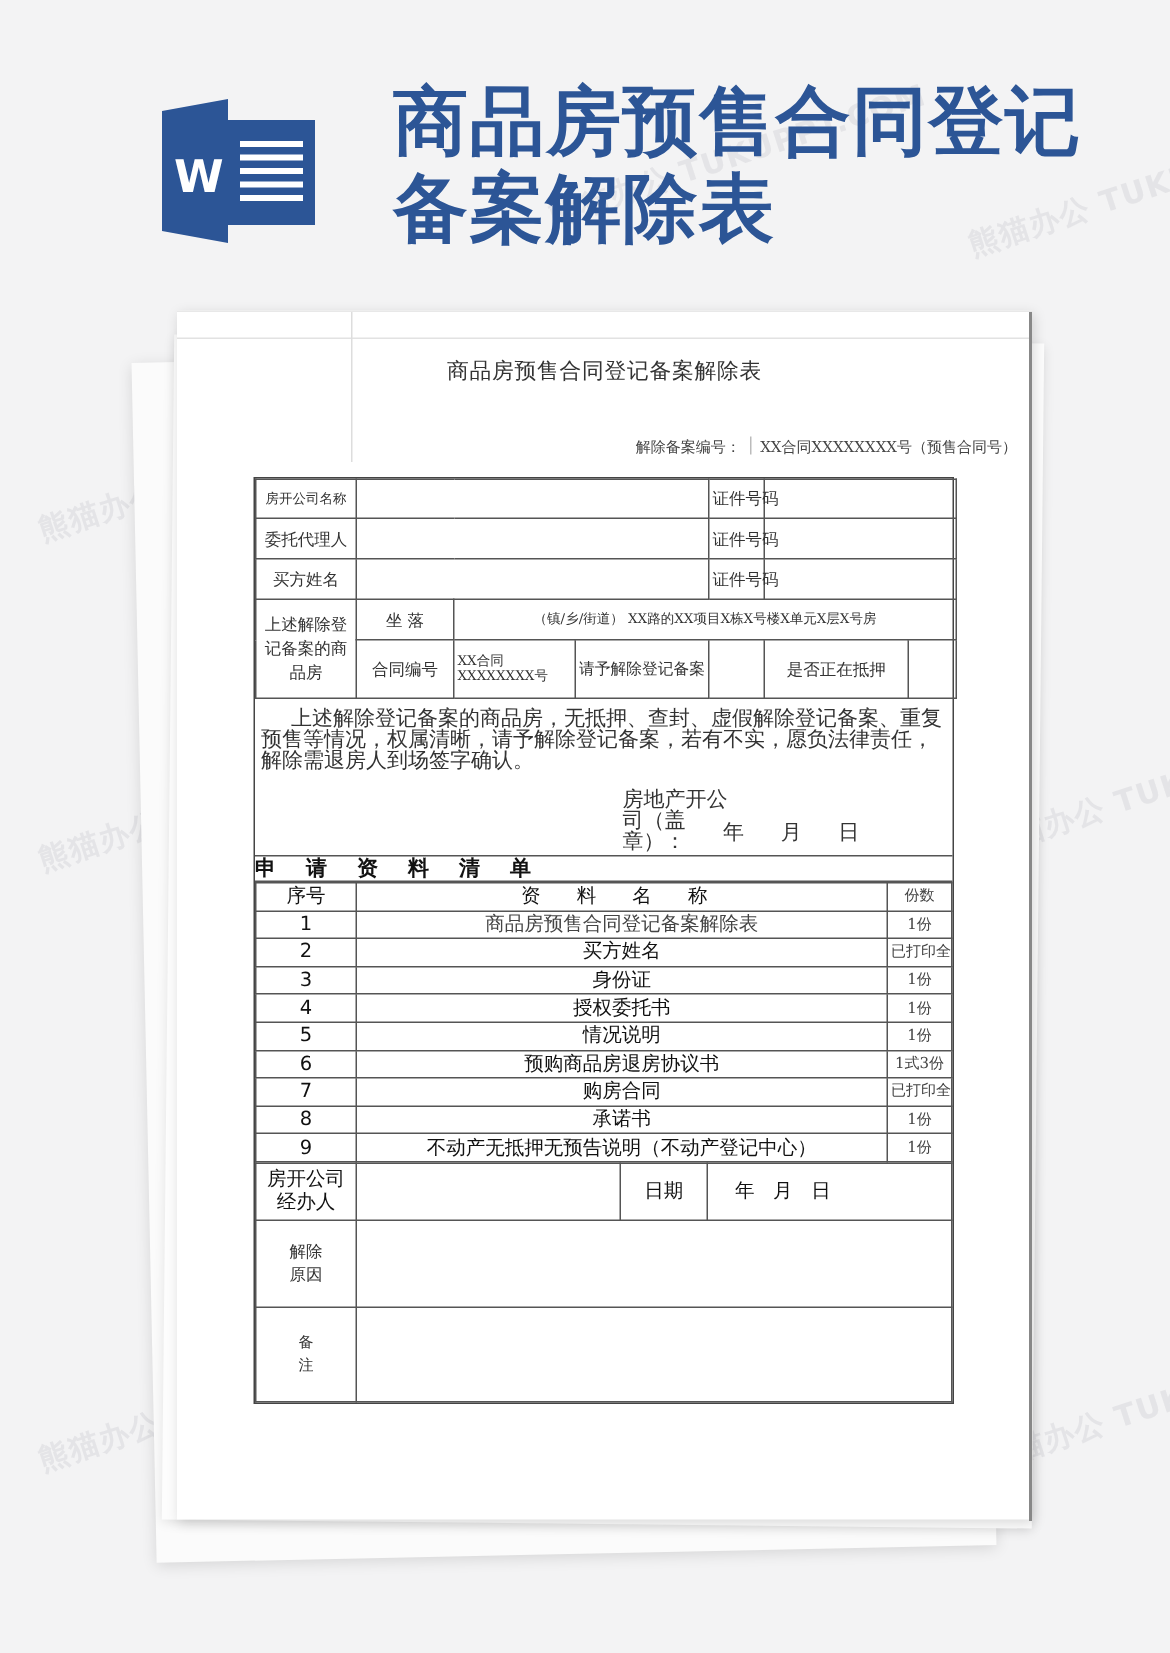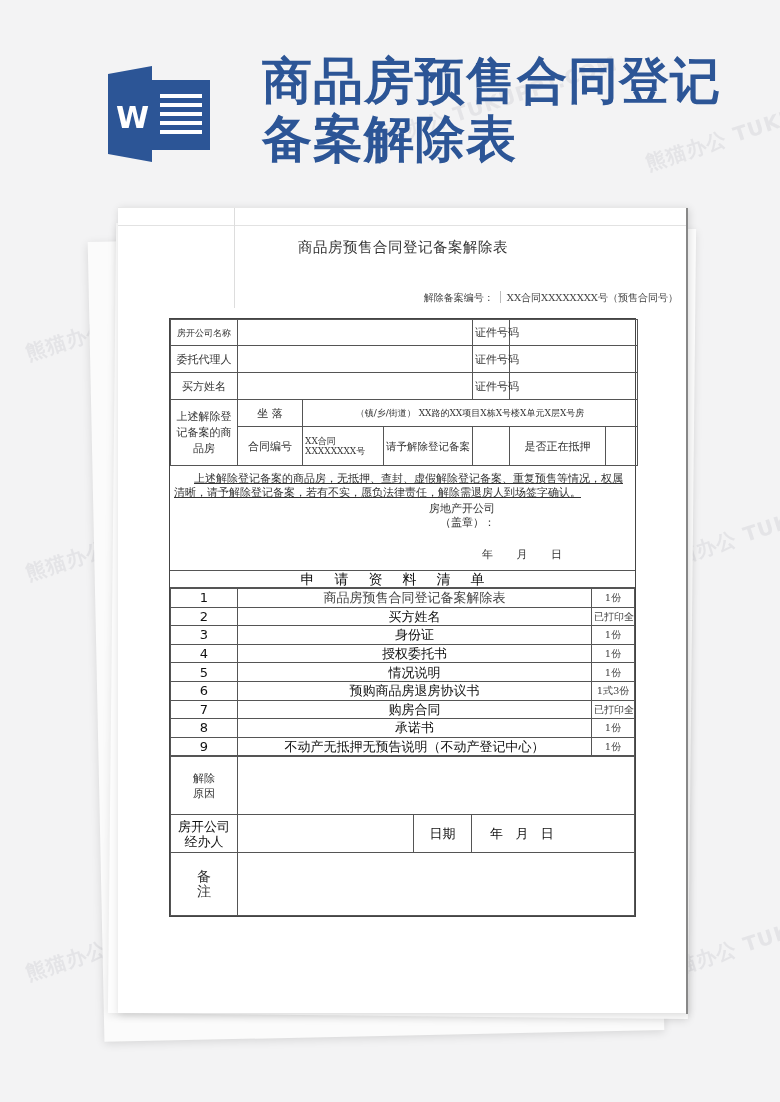--- a/index.html
+++ b/index.html
@@ -52,29 +52,29 @@
     position: absolute; left: 51px; top: 110px; width: 467px;
     border: 1.5px solid #444; font-size: 11px; color: #333;
   }
   table { border-collapse: collapse; width: 100%; table-layout: fixed; }
   td { border: 1px solid #555; padding: 1px 2px; vertical-align: middle; }
   .c { text-align: center; }
   .sans { font-family: "DejaVu Sans", "Liberation Sans", sans-serif; }
   .small { font-size: 9px; line-height: 10px; }
   .tiny { font-size: 7px; white-space: nowrap; overflow: hidden; }
   .stmt {
-    height: 105px; position: relative; font-size: 11px; line-height: 14px;
-    padding: 6px 4px 0 4px; border-bottom: 1px solid #555; text-decoration: underline;
+    height: 105px; position: relative; font-size: 14px; line-height: 14px;
+    padding: 6px 4px 0 4px; border-bottom: 1px solid #555;
   }
   .stmt p { text-indent: 20px; }
-  .stmt .company { position: absolute; left: 245px; top: 36px; width: 80px; line-height: 14px; text-align: right; }
+  .stmt .company { position: absolute; left: 245px; top: 60px; width: 80px; line-height: 14px; text-align: left; }
   .stmt .date { position: absolute; left: 312px; top: 82px; word-spacing: 20px; }
   .chk-title {
-    height: 17px; text-align: center; font-family: "DejaVu Sans", sans-serif;
-    font-size: 14px; letter-spacing: 20px; line-height: 17px; font-weight: normal; color:#111;
+    height: 17px; font-family: "DejaVu Sans", sans-serif;
+    font-size: 14px; letter-spacing: 20px; line-height: 17px; font-weight: bold; color:#111;
     border-bottom: 1px solid #555;
   }
   .chk td { height: 18.6px; font-family: "DejaVu Sans", sans-serif; font-size: 13px; line-height: 13px; color:#111; }
   .chk td.qty { font-family: "DejaVu Serif", serif; font-size: 10px; color:#444; }
   .chk td.serif { font-family: "DejaVu Serif", serif; color:#444; }
 
   
   .wm {
     position: absolute; color: rgba(200,200,205,0.35); font-family: "DejaVu Sans", sans-serif;
     font-weight: bold; font-size: 20px; transform: rotate(-18deg); white-space: nowrap;
@@ -173,20 +173,25 @@
 
     <div class="chk-title">申请资料清单</div>
 
     <table class="chk">
       <colgroup>
           <col style="width:67px">
           <col>
           <col style="width:43px">
         </colgroup>
       <tbody>
+          <tr>
+        <td class="c">序号</td>
+        <td class="c" style="letter-spacing:10px">资 料 名 称</td>
+        <td class="c qty">份数</td>
+      </tr>
       <tr>
         <td class="c">1</td>
         <td class="c serif">商品房预售合同登记备案解除表</td>
         <td class="c qty">1份</td>
       </tr>
       <tr>
         <td class="c">2</td>
         <td class="c">买方姓名</td>
         <td class="c qty tiny">已打印全部</td>
       </tr>
@@ -229,30 +234,30 @@
       </table>
 
     <table>
       <colgroup>
           <col style="width:67px">
           <col style="width:176px">
           <col style="width:58px">
           <col>
         </colgroup>
       <tbody>
-          <tr style="height:58px">
-        <td class="c" style="font-size:11px;line-height:15px;padding:0 22px">解除原因</td>
-        <td colspan="3"></td>
-      </tr>
-      <tr style="height:38px">
+          <tr style="height:38px">
         <td class="c sans" style="font-size:13px;line-height:15px;color:#111">房开公司经办人</td>
         <td></td>
         <td class="c sans" style="font-size:13px;color:#111">日期</td>
         <td class="sans" style="font-size:13px;color:#111;padding-left:18px;white-space:pre">年   月   日</td>
       </tr>
+      <tr style="height:58px">
+        <td class="c" style="font-size:11px;line-height:15px;padding:0 22px">解除原因</td>
+        <td colspan="3"></td>
+      </tr>
       <tr style="height:57px">
-        <td class="c" style="font-size:14px;line-height:15px;padding:16px 26px">备注</td>
+        <td class="c" style="font-size:10px;line-height:15px;padding:16px 26px">备注</td>
         <td colspan="3"></td>
       </tr>
     </tbody>
       </table>
   </div>
 </div>
 
 </body></html>

